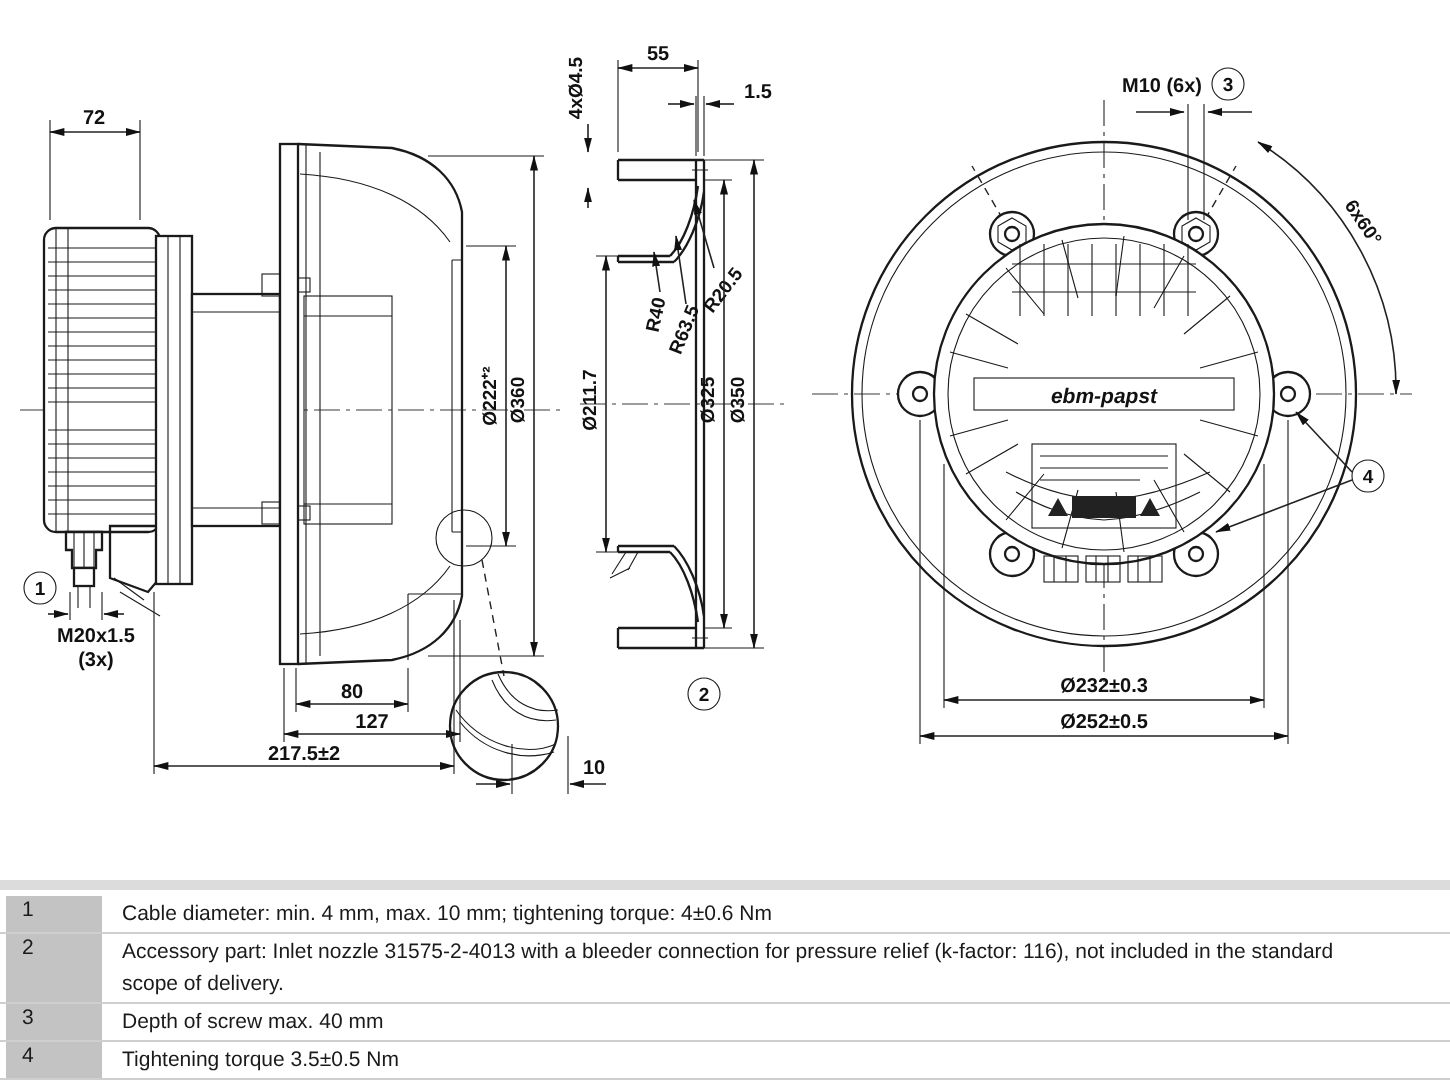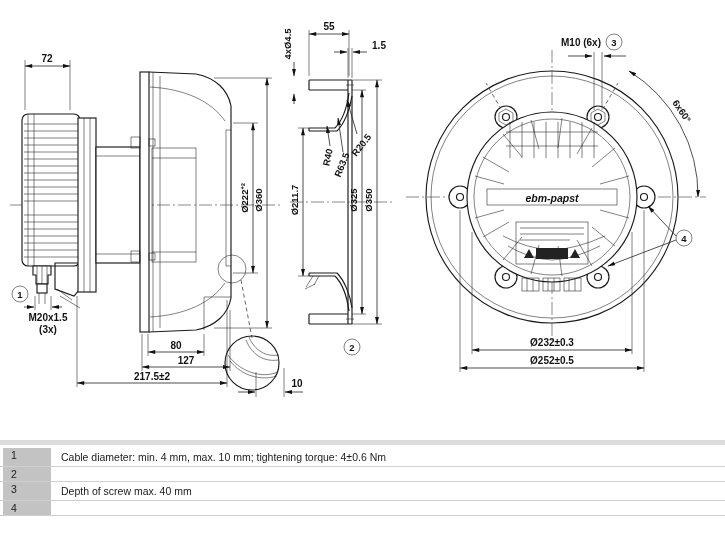--- a/index.html
+++ b/index.html
@@ -320,23 +320,25 @@
 </svg>
 
 <div class="ntable">
   <div class="t-top"></div>
   <div class="t-row">
     <div class="t-num">1</div>
     <div class="t-text">Cable diameter: min. 4 mm, max. 10 mm; tightening torque: 4±0.6 Nm</div>
   </div>
   <div class="t-row">
     <div class="t-num">2</div>
+    <div class="t-text">Accessory part: Inlet nozzle 31575-2-4013 with a bleeder connection for pressure relief (k-factor: 116), not included in the standard scope of delivery.</div>
   </div>
   <div class="t-row">
     <div class="t-num">3</div>
     <div class="t-text">Depth of screw max. 40 mm</div>
   </div>
   <div class="t-row">
     <div class="t-num">4</div>
+    <div class="t-text">Tightening torque 3.5±0.5 Nm</div>
   </div>
 </div>
 
 </div>
 
 </body></html>

